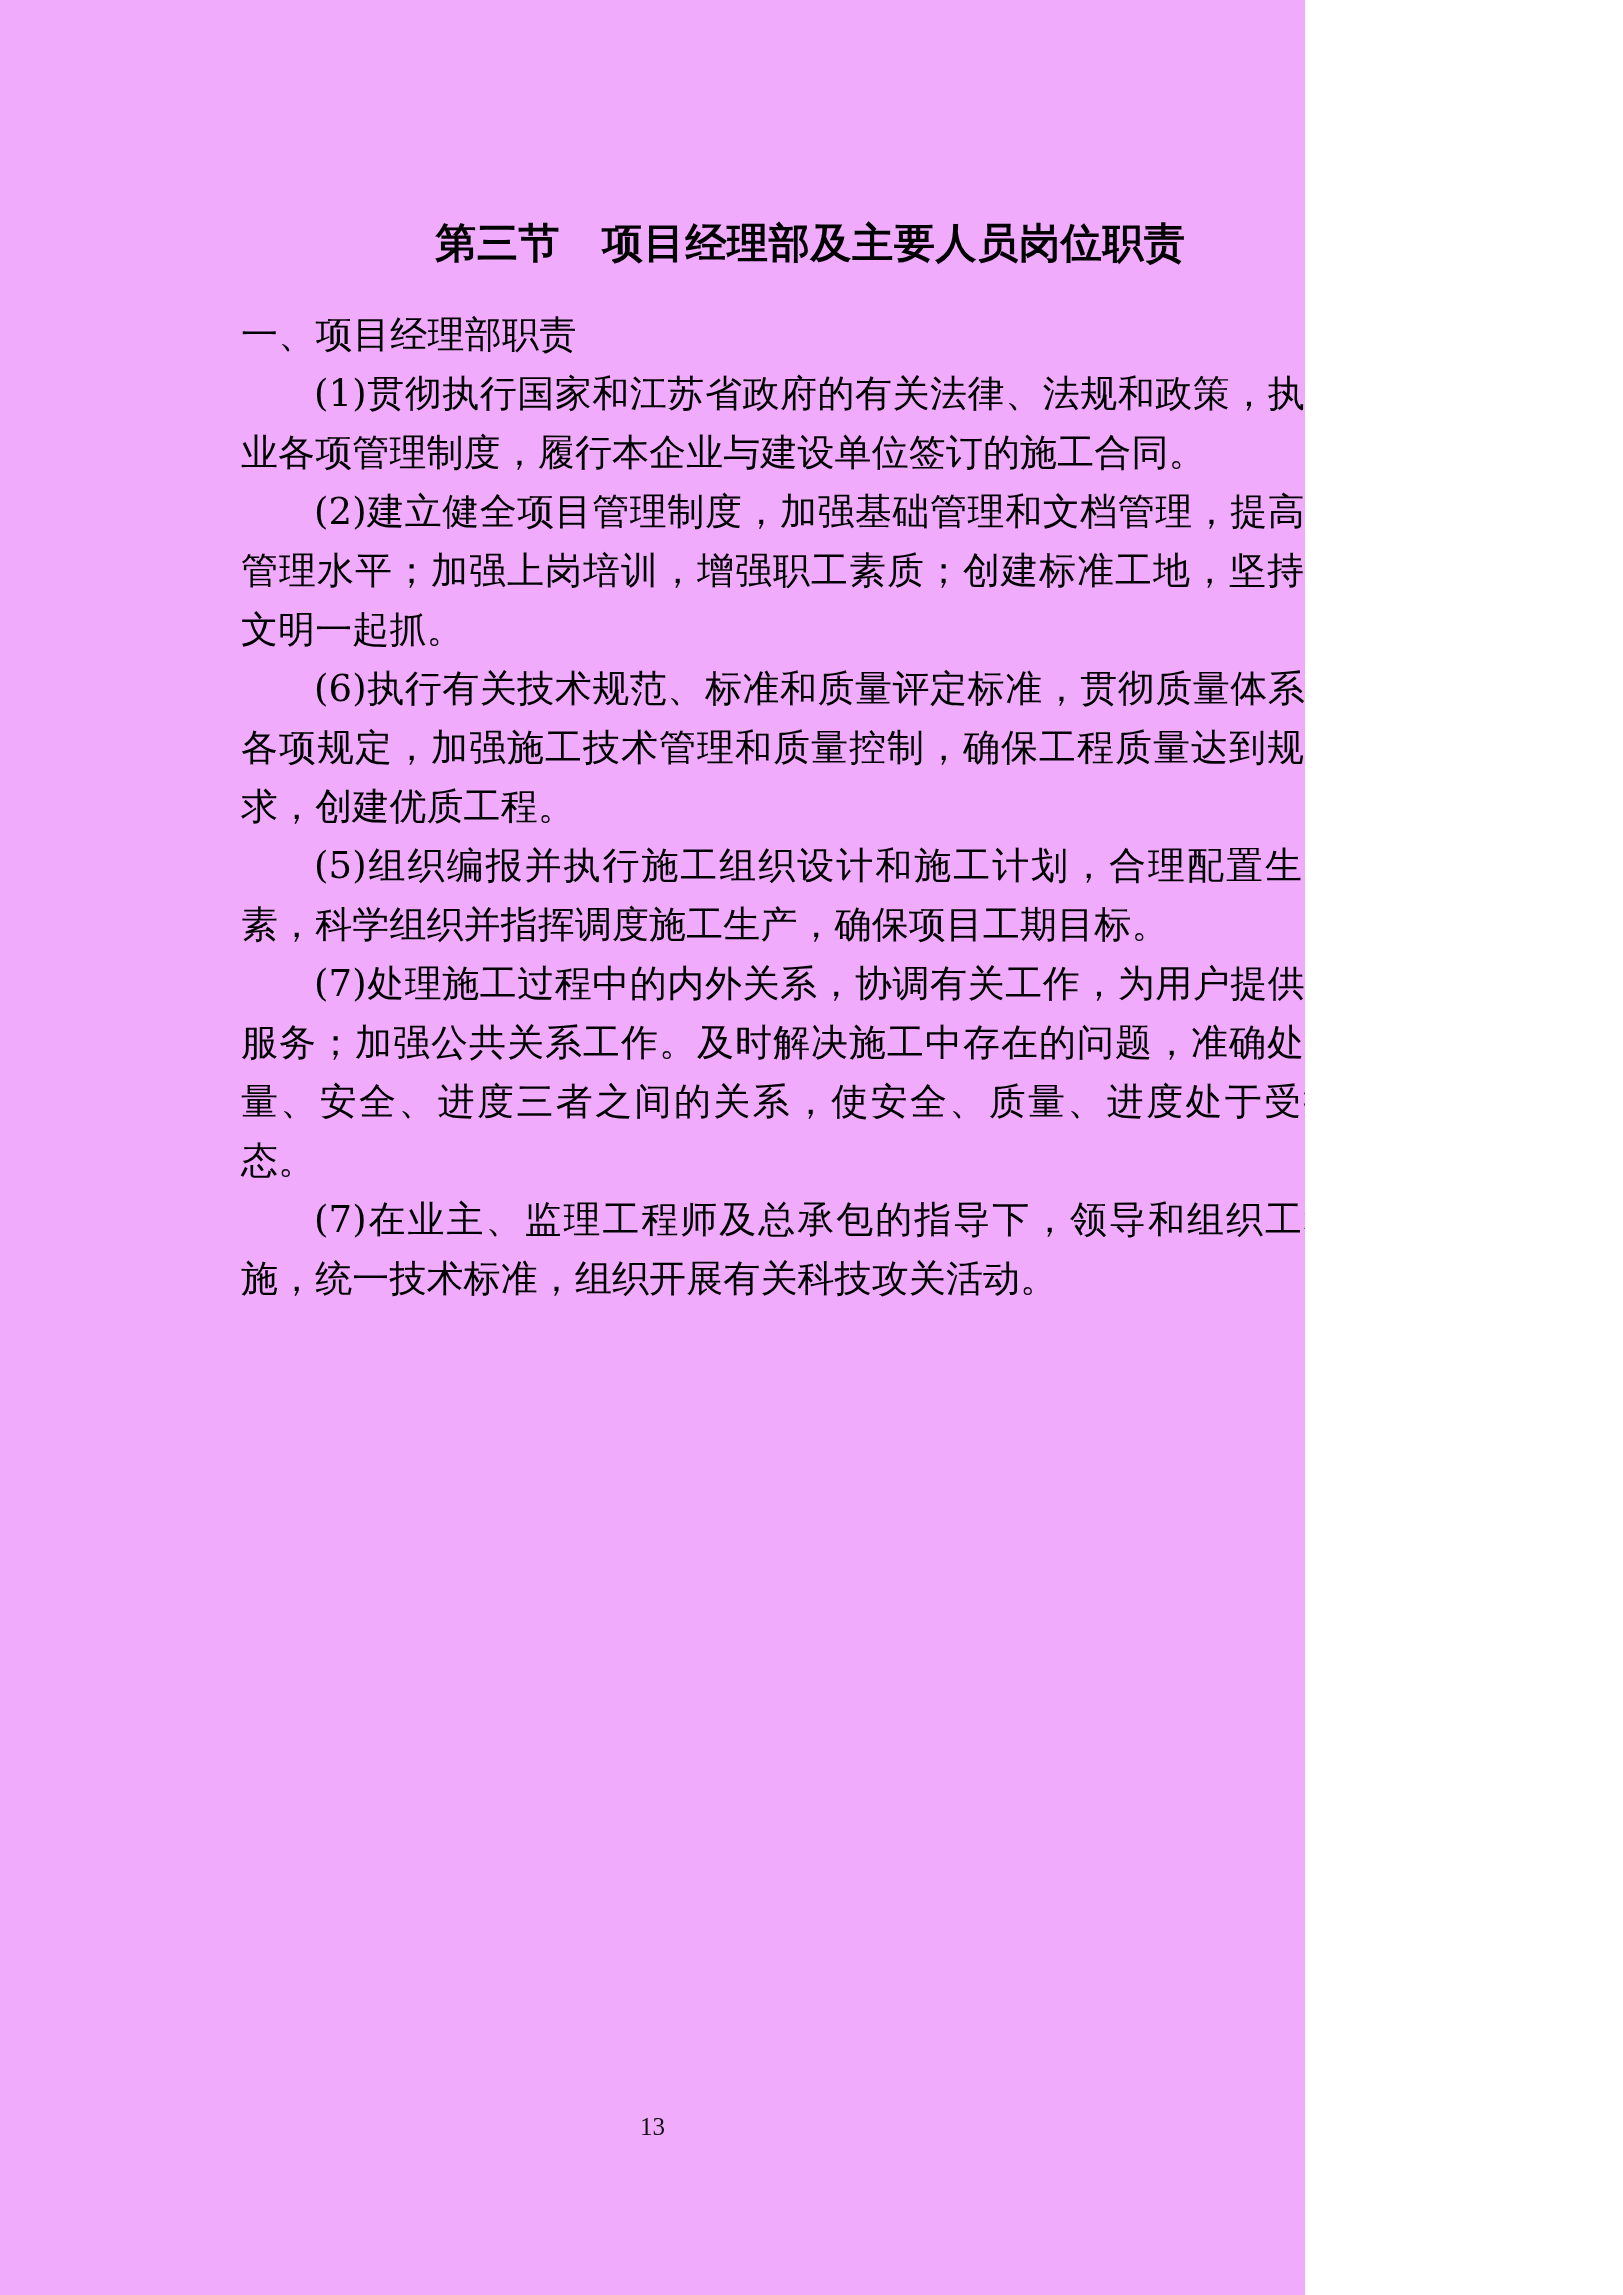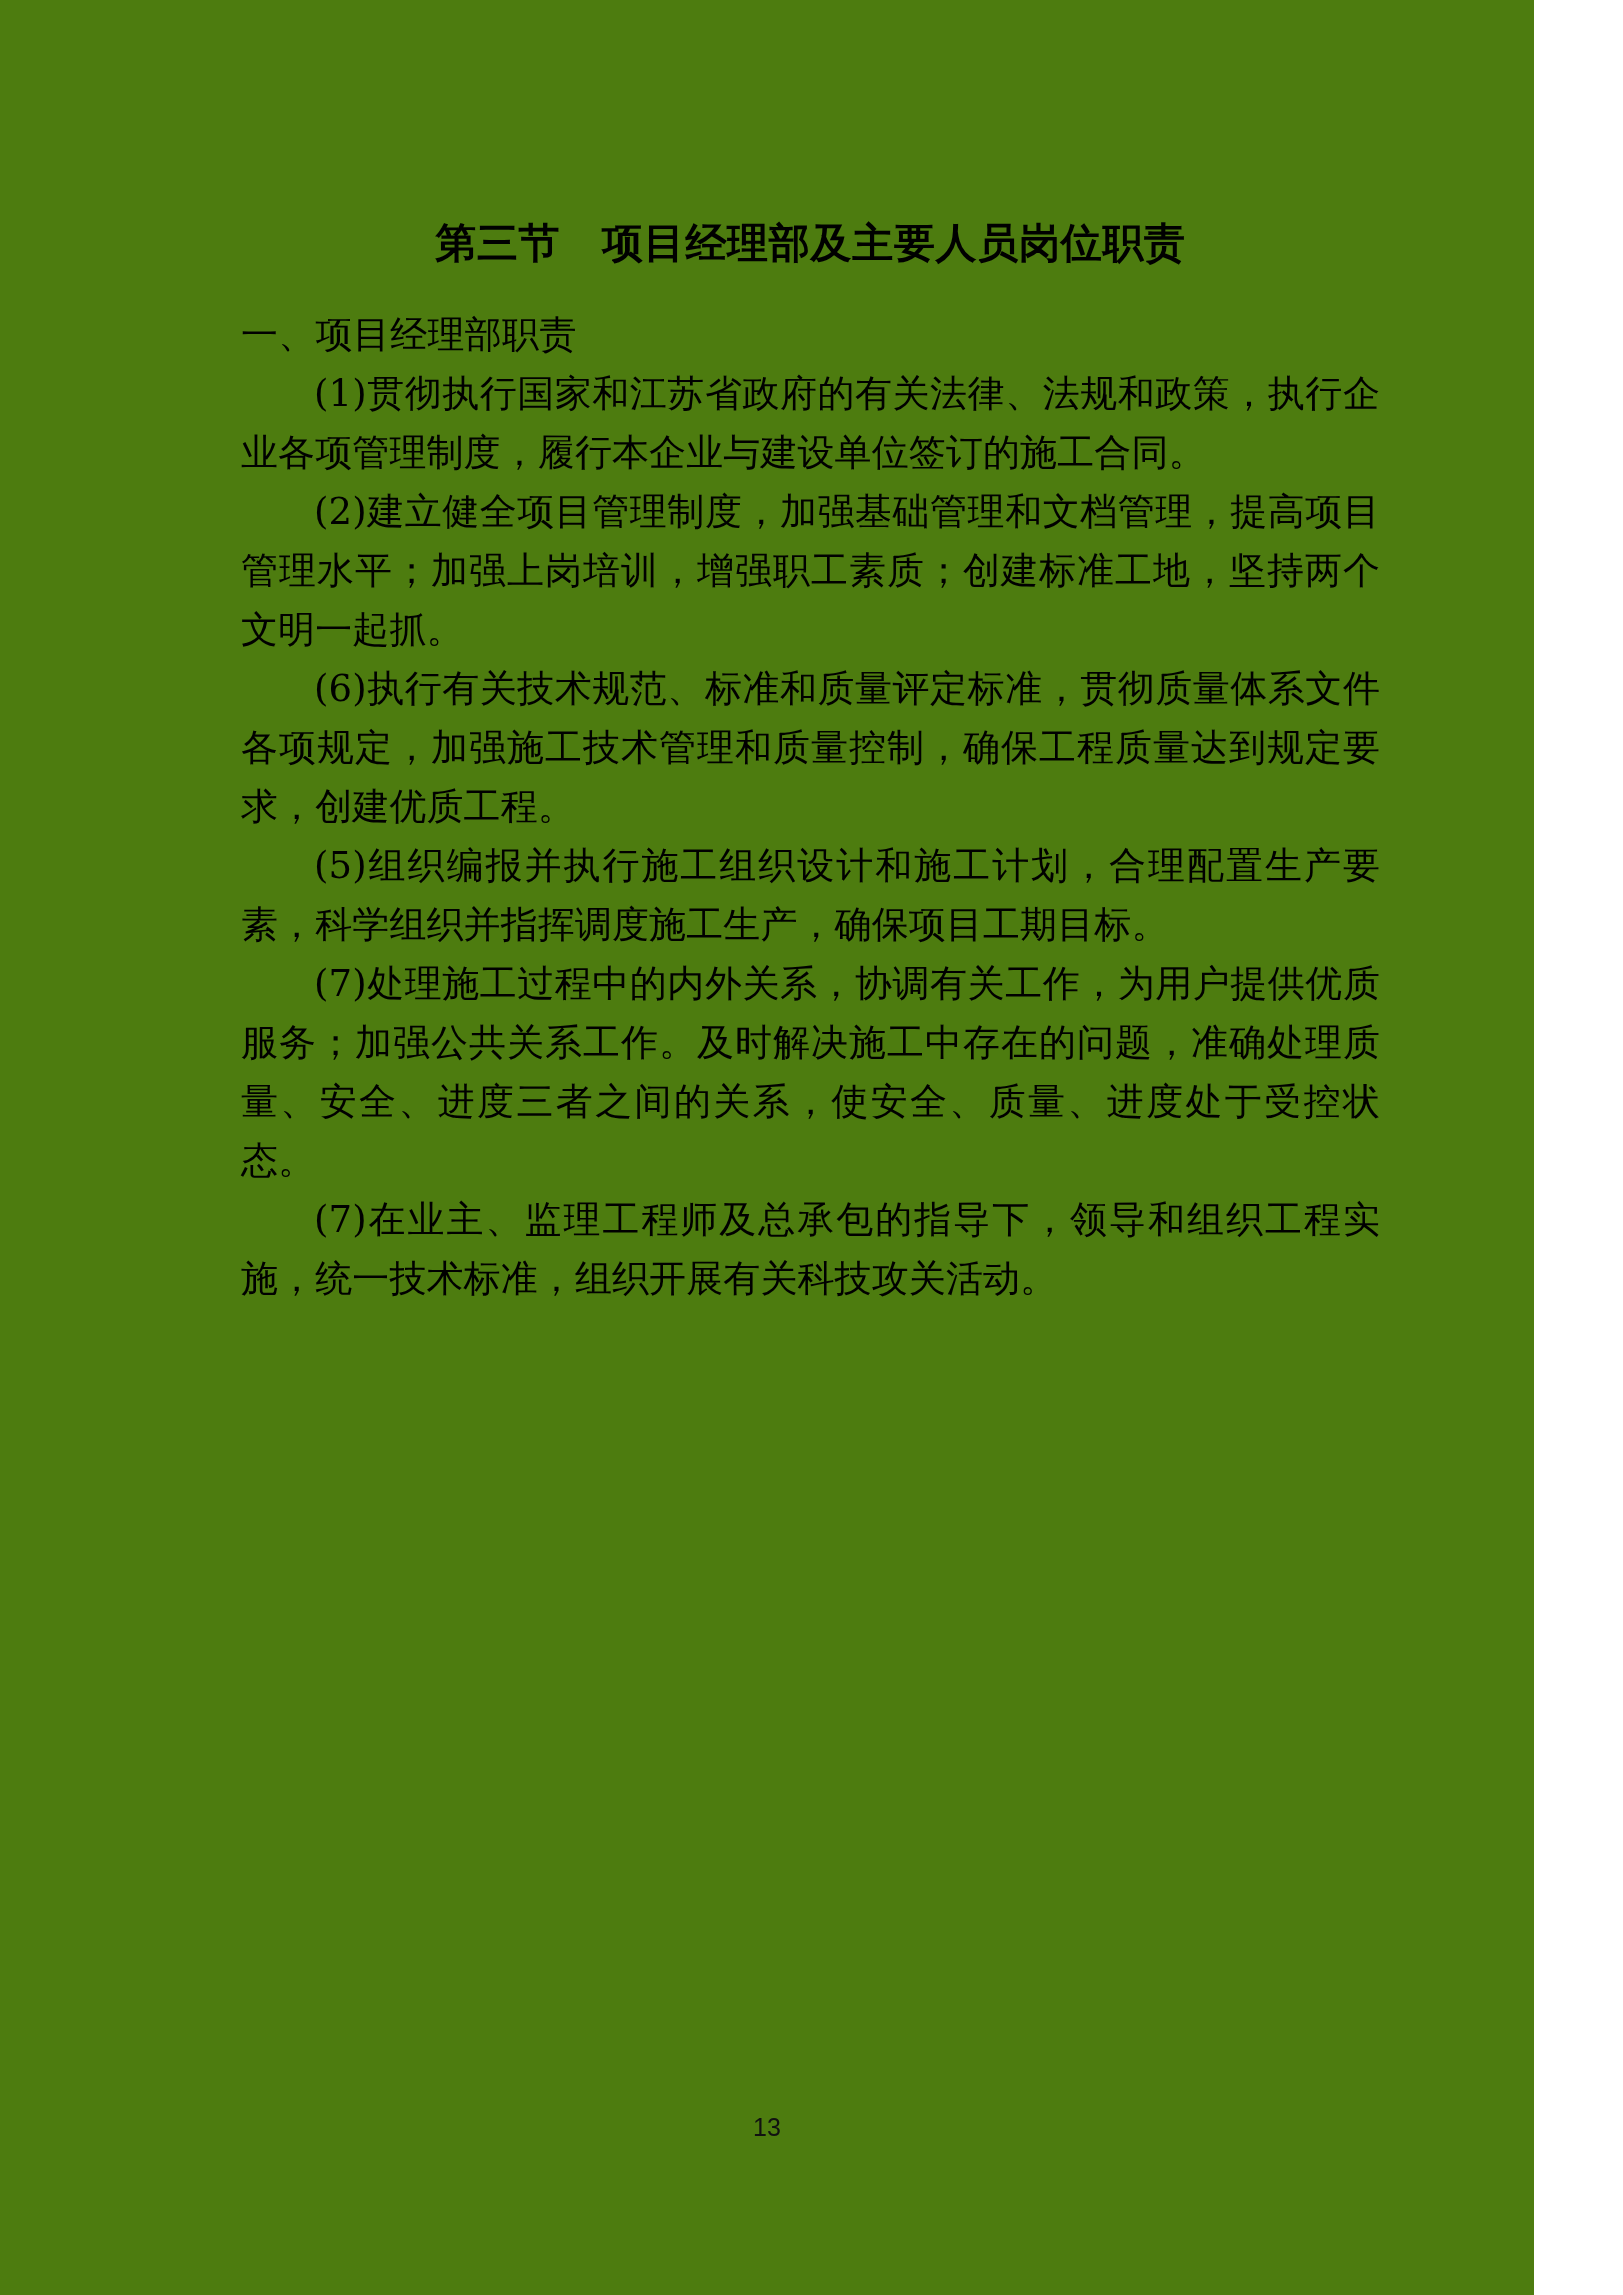--- a/index.html
+++ b/index.html
@@ -4,23 +4,23 @@
 <title>项目经理部及主要人员岗位职责</title>
 <style>
   html, body {
     margin: 0;
     padding: 0;
     background: #ffffff;
   }
 
   .page {
     position: relative;
-    width: 1534px;
+    width: 1305px;
     height: 2295px;
-    background: #4d7c0f;
+    background: #f0abfc;
     overflow: hidden;
     box-sizing: border-box;
     font-family: "DejaVu Serif", "Liberation Serif", serif;
     color: #000000;
     -webkit-font-smoothing: antialiased;
   }
 
   
   .content {
     position: absolute;
@@ -66,21 +66,21 @@
 
   
   .page-number {
     position: absolute;
     left: 0;
     right: 0;
     top: 2112px;
     text-align: center;
     font-size: 25px;
     line-height: 30px;
-    font-family: Liberation Sans, sans-serif;
+    font-family: Liberation Serif, serif;
     color: #111111;
   }
 </style>
 </head>
 <body>
 
 <div class="page">
 
   <div class="content">
 

